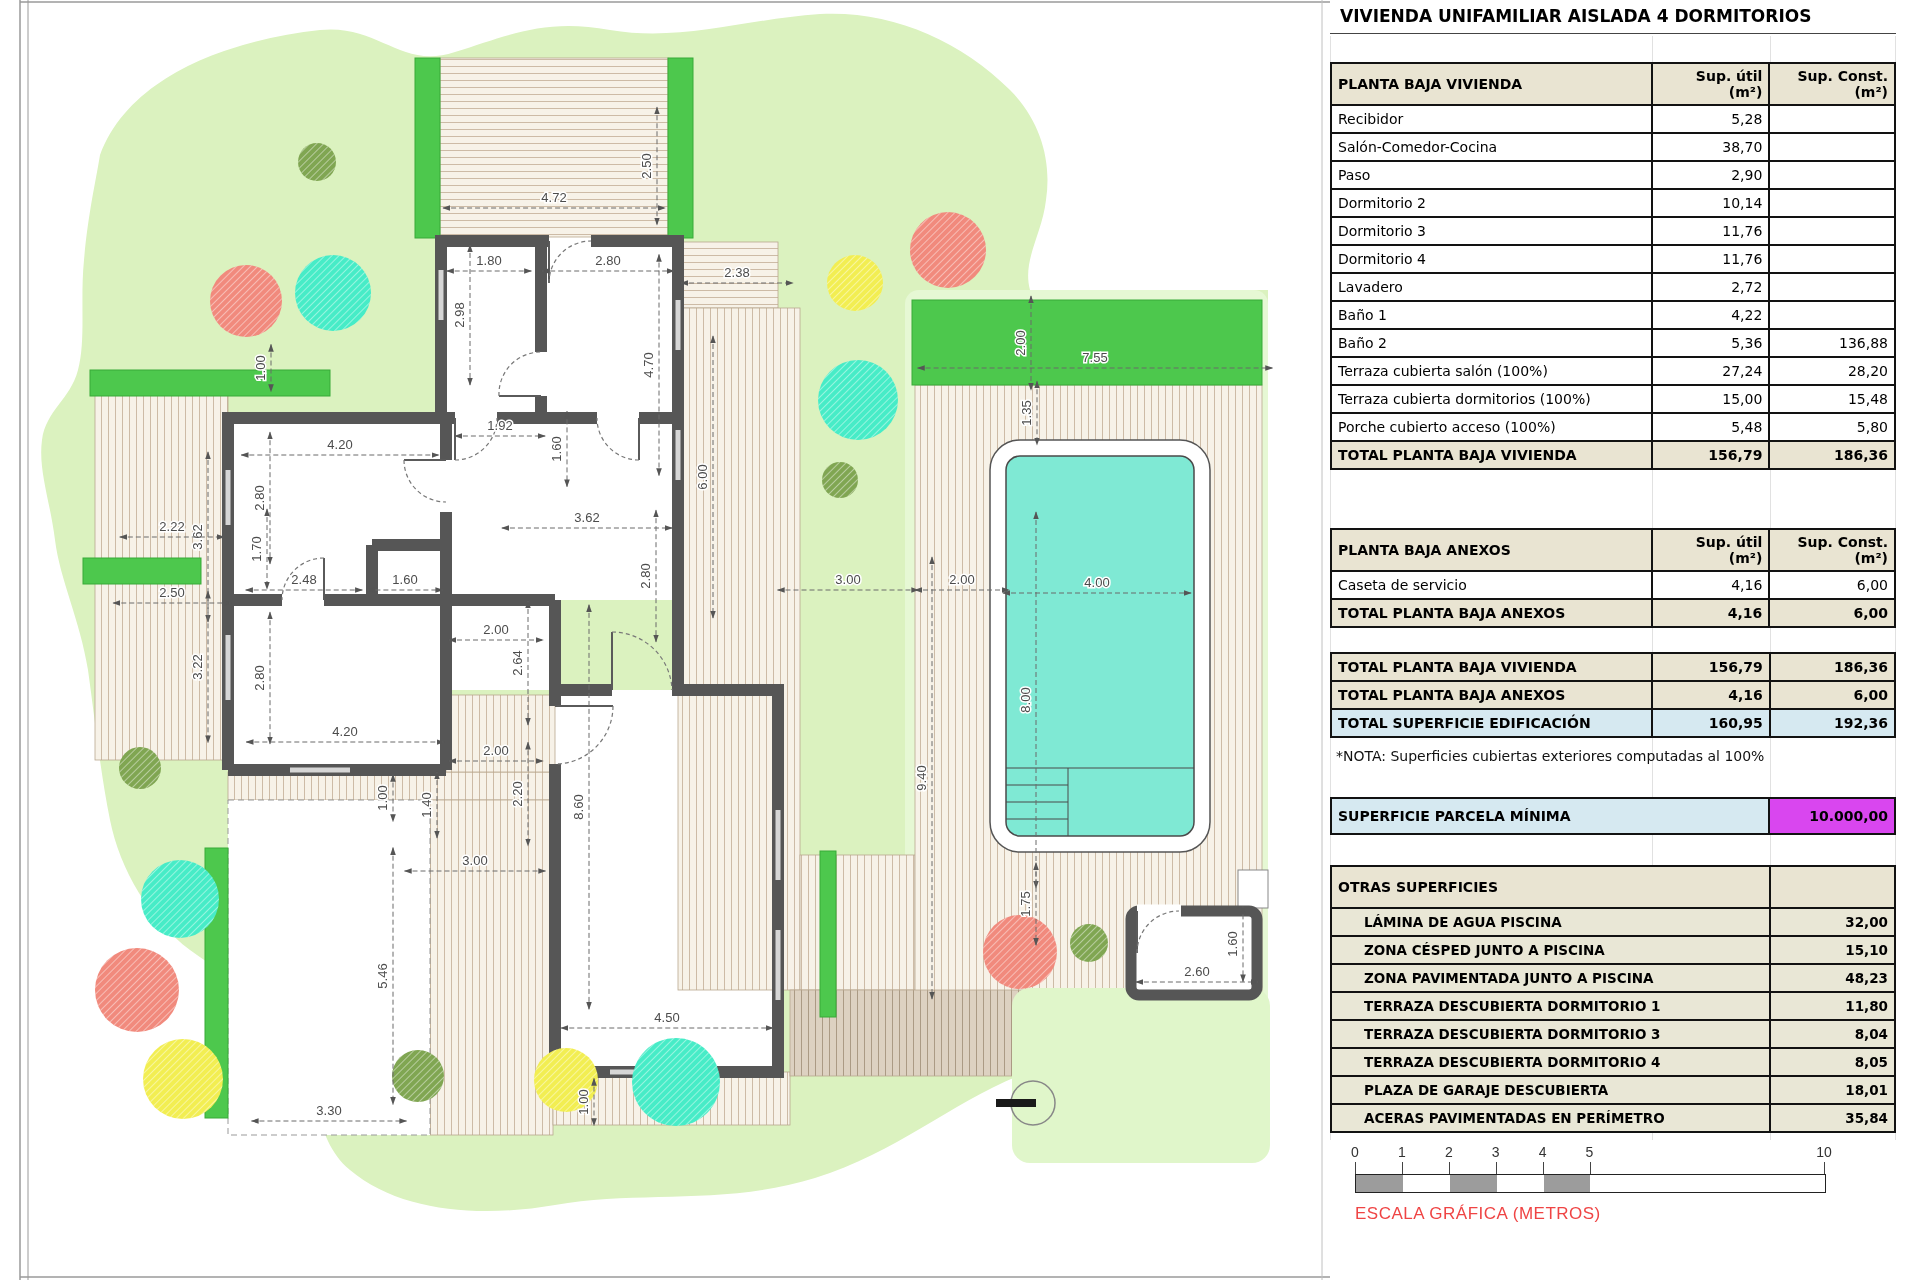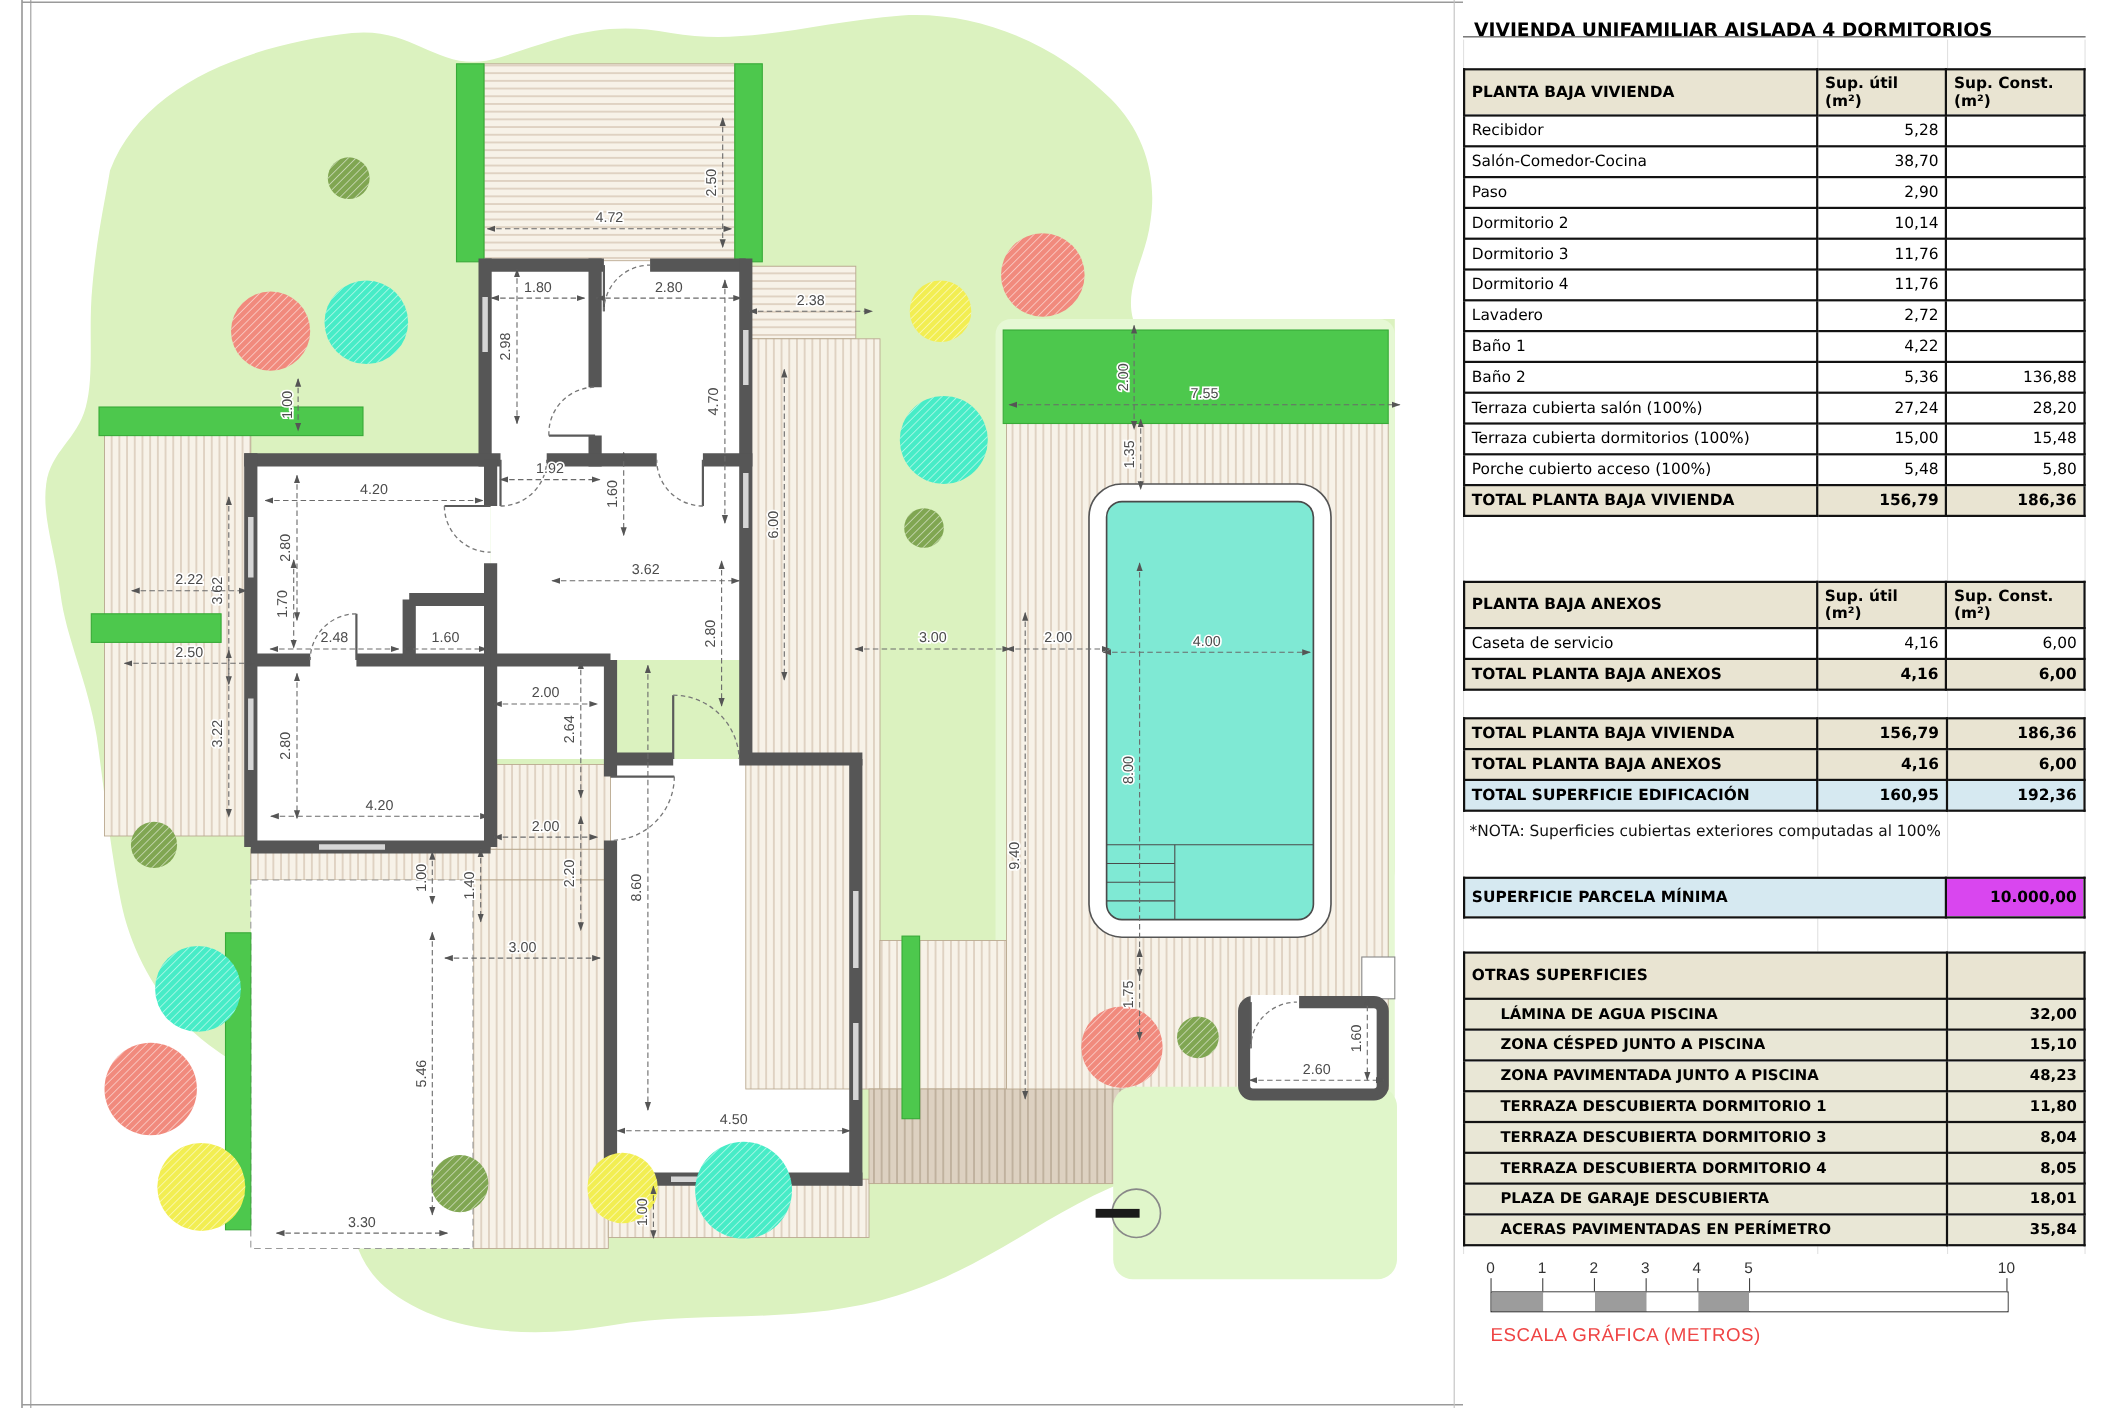--- a/index.html
+++ b/index.html
@@ -1,26 +1,26 @@
 <!DOCTYPE html>
 <html><head>
 <meta charset="utf-8">
 <style>
   html,body{margin:0;padding:0;background:#fff;}
   #sheet{position:relative;width:1920px;height:1280px;background:#fff;overflow:hidden;
          font-family:"DejaVu Sans","Liberation Sans",sans-serif;}
   
   #panel{position:absolute;left:1330px;top:0;width:566px;height:1280px;}
-  .sheet-title{position:absolute;left:10px;top:18px;font-size:17px;font-weight:bold;color:#000;white-space:nowrap;}
+  .sheet-title{position:absolute;left:10px;top:6px;font-size:17px;font-weight:bold;color:#000;white-space:nowrap;}
   .titlebar{position:absolute;left:0;top:33px;width:566px;height:0;border-top:1.5px solid #444;}
   .colline{position:absolute;top:36px;height:1104px;width:1px;background:#e1e1e1;}
   table.atable{position:absolute;left:0;border-collapse:collapse;table-layout:fixed;background:#fff;}
   .atable td,.atable th{border:2px solid #121212;padding:0 6px;font-size:14px;overflow:hidden;white-space:nowrap;}
   .atable th{height:40px;background:#e9e4d2;text-align:left;font-weight:bold;}
-  .atable th.num,.atable td.hnum{text-align:left;}
+  .atable th.num,.atable td.hnum{text-align:right;}
   .atable tbody tr{height:28px;}
   .atable td.name{text-align:left;}
   .atable td.num{text-align:right;}
   tr.trow td{background:#fff;}
   tr.beige td{background:#e9e4d2;font-weight:bold;}
   tr.blue td{background:#d6e9f1;font-weight:bold;}
   tr.beige td.num,tr.blue td.num{font-weight:bold;}
   tr.orow td{background:#e9e7d6;font-weight:bold;font-size:13.5px;padding-left:32px;}
   .nota{position:absolute;left:6px;top:748px;font-size:14px;color:#111;white-space:nowrap;}
   

